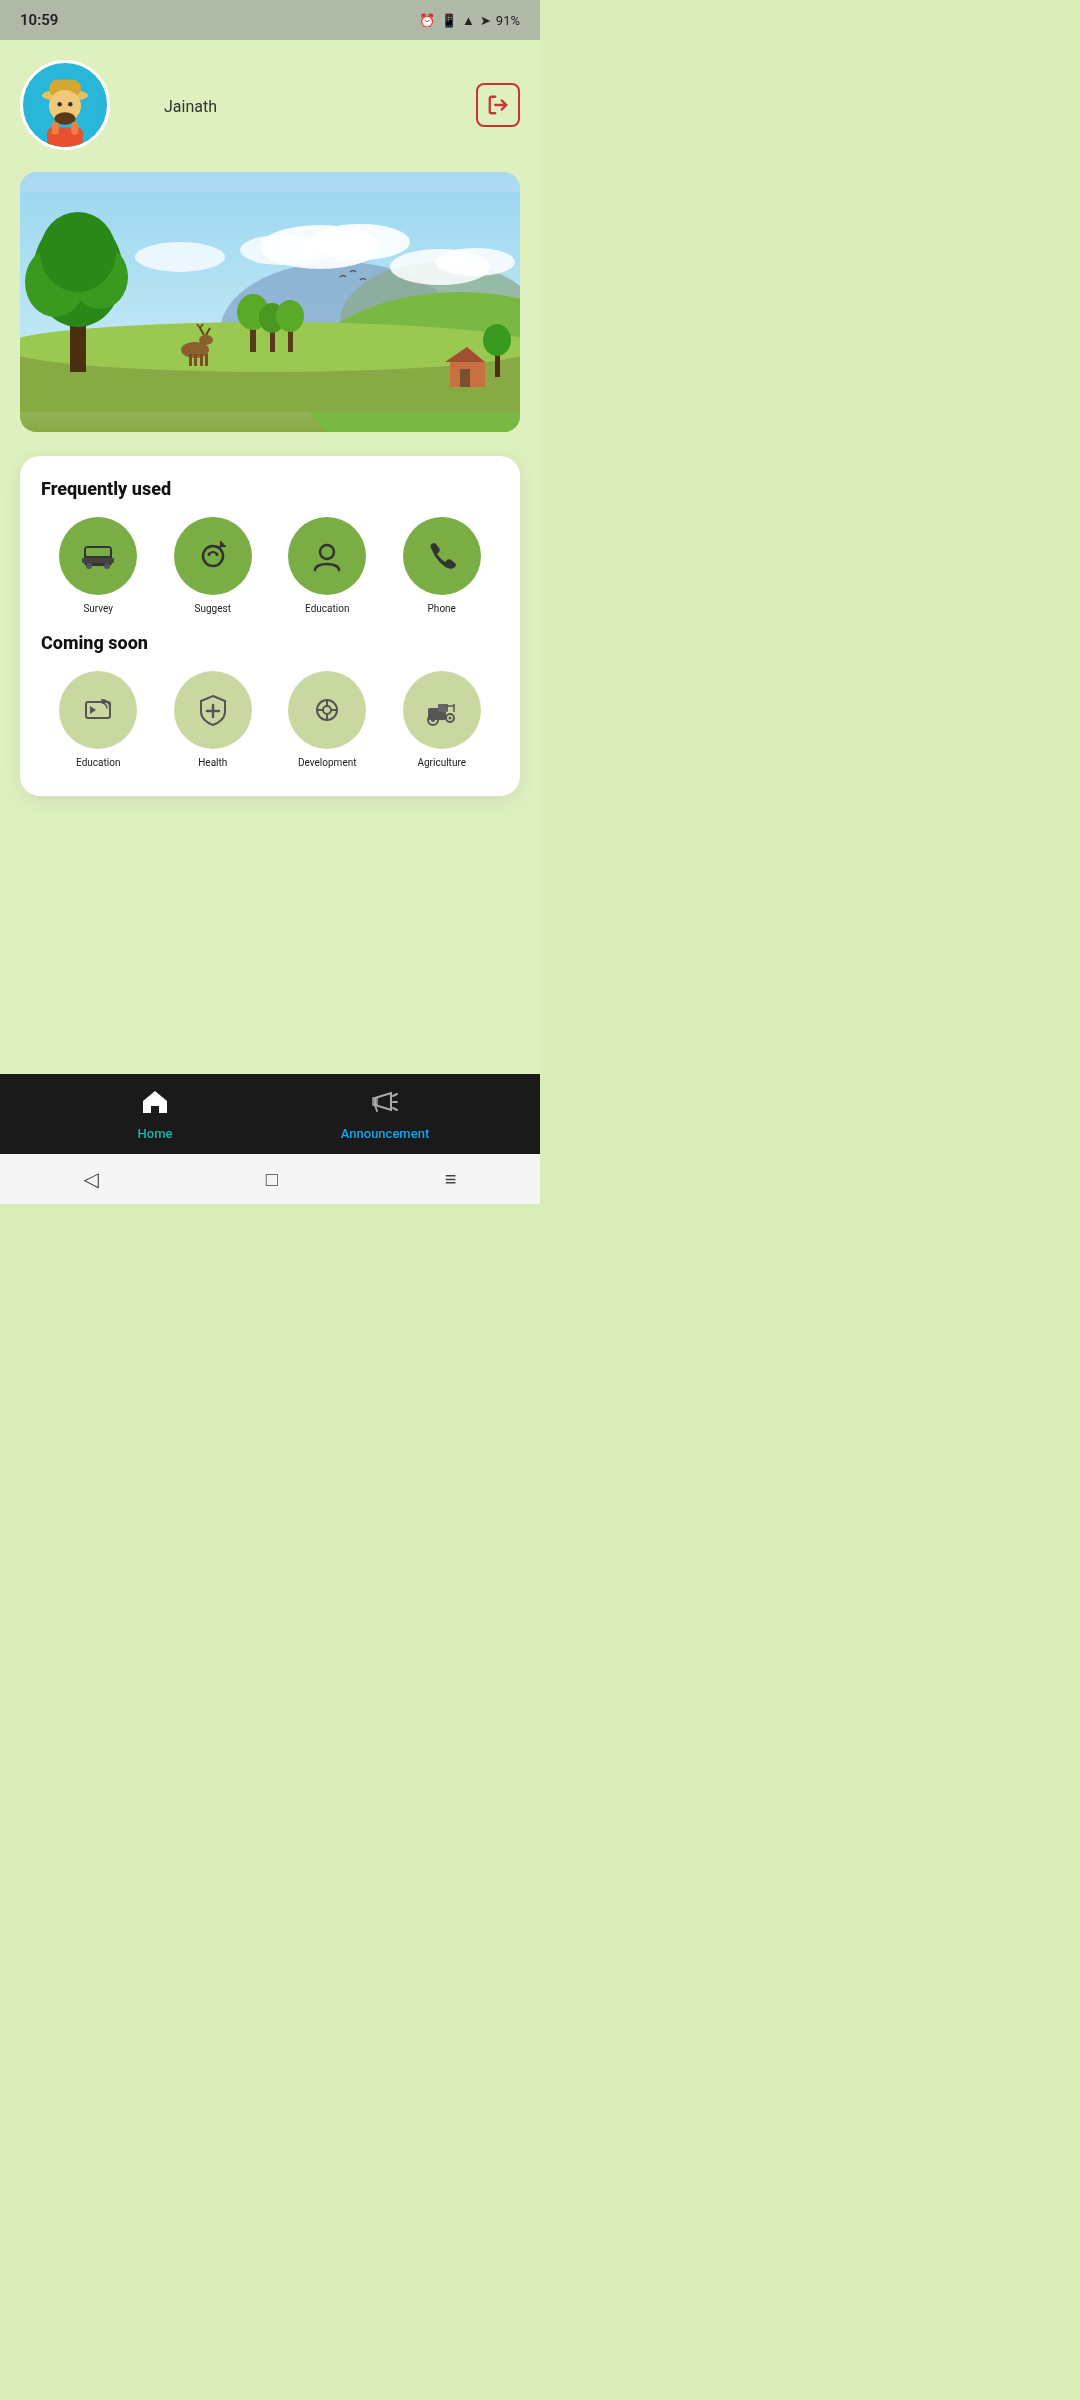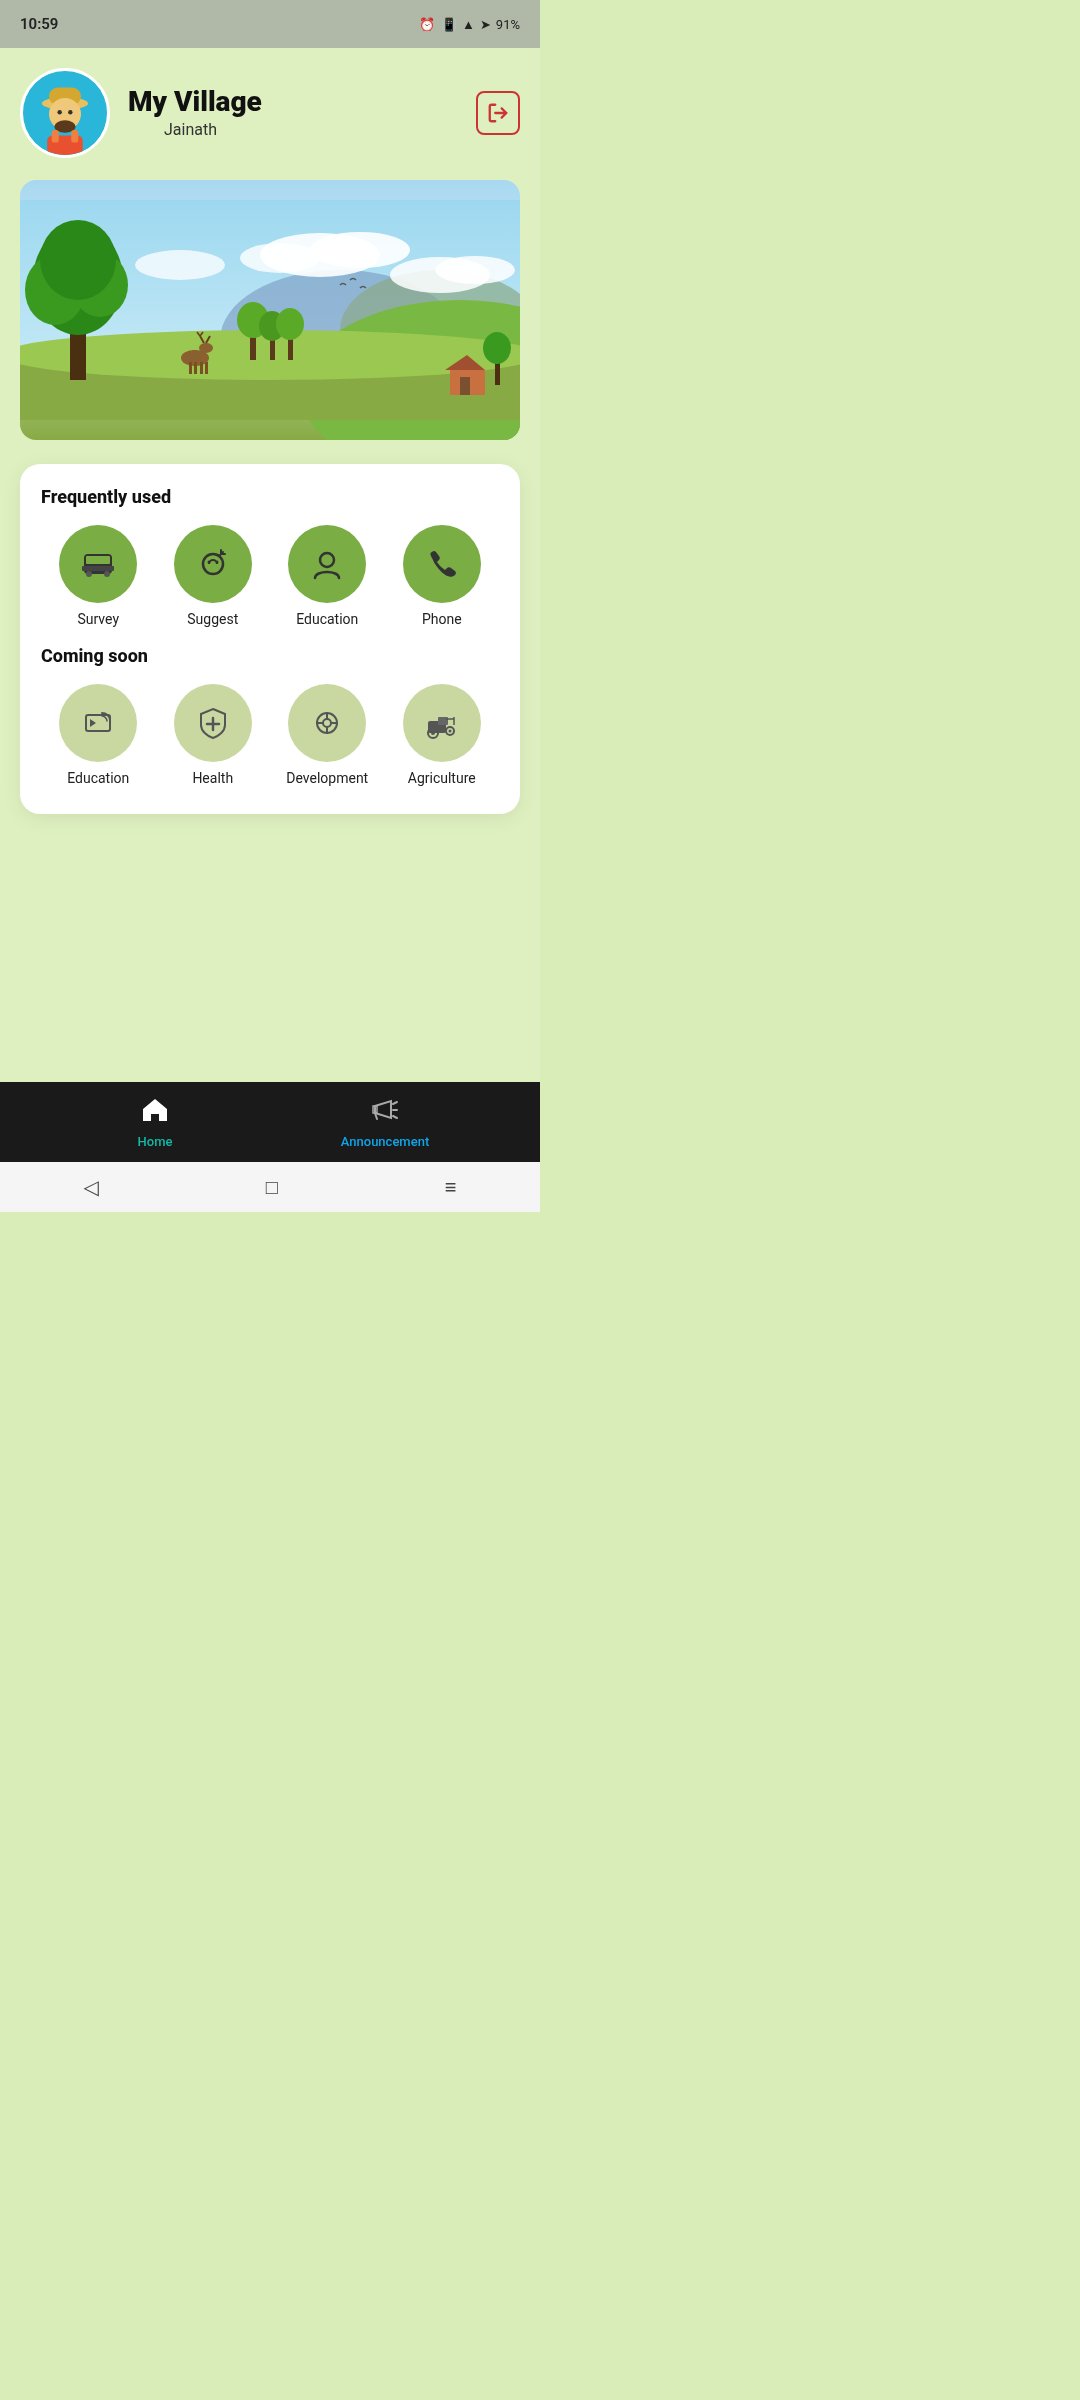--- a/index.html
+++ b/index.html
@@ -13,21 +13,21 @@
       overflow-x: hidden;
     }
 
     
     .status-bar {
       background: #b0b8a8;
       display: flex;
       justify-content: space-between;
       align-items: center;
       padding: 6px 20px;
-      height: 48px;
+      height: 40px;
     }
     .status-time {
       font-size: 15px;
       font-weight: 600;
       color: #222;
     }
     .status-icons {
       display: flex;
       align-items: center;
       gap: 5px;
@@ -150,21 +150,21 @@
       justify-content: center;
       font-size: 30px;
     }
     .icon-circle.active {
       background: #7aad44;
     }
     .icon-circle.inactive {
       background: #c8d8a0;
     }
     .icon-label {
-      font-size: 14px;
+      font-size: 10px;
       color: #222;
       text-align: center;
       font-weight: 400;
     }
 
     .coming-soon-section {
       margin-top: 18px;
     }
 
     
@@ -249,21 +249,20 @@
         <circle cx="46" cy="42" r="2.5" fill="#333"></circle>
 
         <rect x="20" y="68" width="40" height="22" rx="6" fill="#e85030"></rect>
 
         <rect x="25" y="62" width="8" height="14" rx="3" fill="#f08040"></rect>
 
         <rect x="47" y="62" width="8" height="14" rx="3" fill="#f08040"></rect>
       </svg>
     </div>
     <div class="header-text">
-      <div class="header-title">My Village</div>
       <div class="header-subtitle">Jainath</div>
     </div>
     <button class="logout-btn">
       <svg width="22" height="22" viewBox="0 0 24 24" fill="none" stroke="#cc3333" stroke-width="2.5" stroke-linecap="round" stroke-linejoin="round">
         <path d="M9 21H5a2 2 0 0 1-2-2V5a2 2 0 0 1 2-2h4"></path>
         <polyline points="16 17 21 12 16 7"></polyline>
         <line x1="21" y1="12" x2="9" y2="12"></line>
       </svg>
     </button>
   </div>

